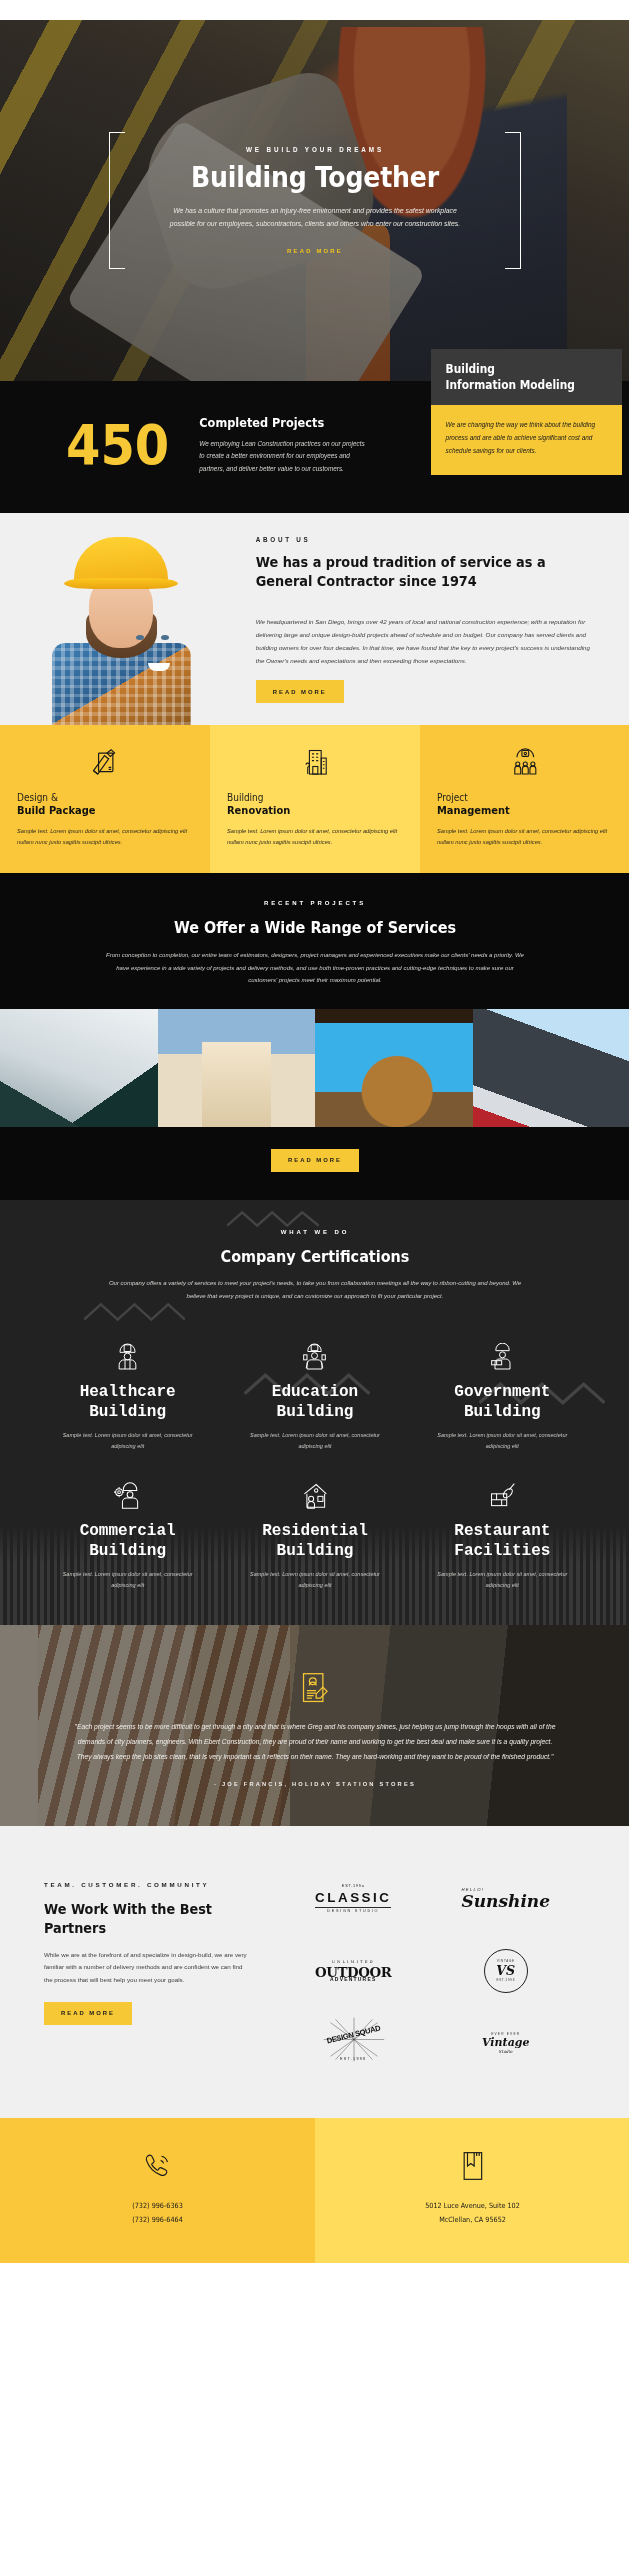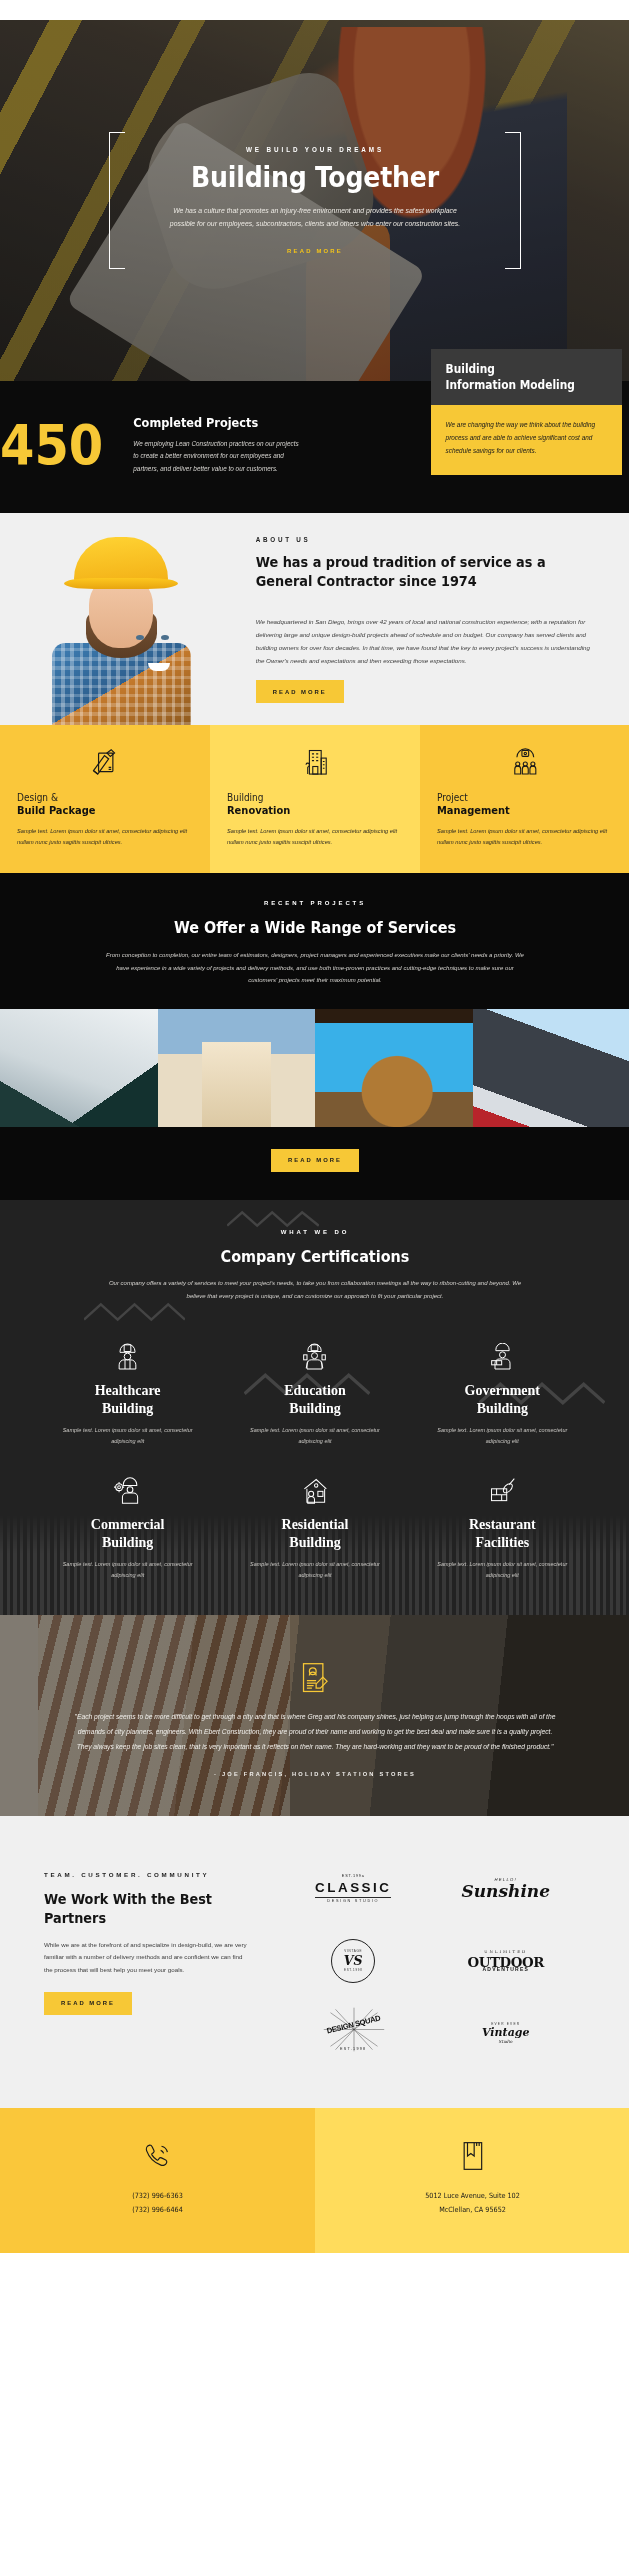--- a/index.html
+++ b/index.html
@@ -93,21 +93,21 @@
     text-transform: uppercase; text-decoration: none; cursor: pointer;
   }
 
   
   .stats {
     position: relative;
     background: #0b0b0b;
     padding: 34px 0 37px;
     display: flex; align-items: flex-start;
   }
-  .stats-inner { display: flex; align-items: center; gap: 30px; width: 412px; }
+  .stats-inner { display: flex; align-items: center; padding-left: 66px; gap: 30px; width: 412px; }
   .stat-num {
     font-size: 55px; font-weight: 700; color: #f7c836; line-height: .9;
     font-family: "DejaVu Sans Condensed","Liberation Sans Narrow","Liberation Sans",sans-serif;
   }
   .stat-title {
     font-size: 12.6px; font-weight: 700; color: #fff; margin-bottom: 7.6px;
     font-family: "DejaVu Sans Condensed","Liberation Sans Narrow","Liberation Sans",sans-serif;
   }
   .stat-desc { font-size: 6.4px; line-height: 2; color: #d8d6d2; font-style: italic; max-width: 168px; }
 
@@ -237,22 +237,22 @@
     background:
       repeating-linear-gradient(90deg, #6d6d6d 0 3.4px, rgba(0,0,0,0) 3.4px 6.7px);
     -webkit-mask-image: linear-gradient(180deg, rgba(0,0,0,0) 0, #000 40%);
     mask-image: linear-gradient(180deg, rgba(0,0,0,0) 0, #000 40%);
   }
   .zig { position:absolute; opacity:.22; }
   .cert-grid { position:relative; z-index:2; display:flex; flex-wrap:wrap; padding: 0 34px; }
   .cert { width:33.333%; text-align:center; padding: 15px 18.5px 11.8px; }
   .cert-ico { height: 34px; display:flex; align-items:center; justify-content:center; margin-bottom:8.4px; }
   .cert-t {
-    font-size: 14px; font-weight:700; color:#fff; line-height:1.25; margin-bottom:8.4px;
-    font-family: Liberation Serif, serif;
+    font-size: 16px; font-weight:700; color:#fff; line-height:1.25; margin-bottom:8.4px;
+    font-family: Liberation Mono, monospace;
   }
   .cert-d { font-size: 5.5px; line-height:1.95; font-style:italic; color:#c9c7c3; }
 
   
   .testi { position:relative; padding: 47px 0 39px; overflow:hidden; }
   .testi-bg {
     position:absolute; inset:0;
     background:
       linear-gradient(96deg, #cfc7bb 0 30%, #9f8a72 30% 46%, #6f6456 46% 60%, #4f4a42 60% 78%, #2b2722 78% 100%),
       linear-gradient(#777,#444);
@@ -567,37 +567,37 @@
   </div>
   <div class="logo-grid">
     <div class="logo-cell">
       <div style="text-align:center">
         <div style="font-size:3.8px;letter-spacing:0.8px;color:#1b1b1b">EST.199a</div>
         <div style="font-size:13.4px;letter-spacing:2.5px;font-weight:700;color:#121212;margin:1.7px 0">CLASSIC</div>
         <div style="font-size:3.8px;letter-spacing:1.7px;color:#2a2a2a;border-top:0.8px solid #2a2a2a;padding-top:1.7px">DESIGN STUDIO</div>
       </div>
     </div>
     <div class="logo-cell">
-      <div style="text-align:center">
+      <div style="">
         <div style="font-size:4.2px;letter-spacing:1.3px;font-style:italic;color:#1b1b1b">HELLO!</div>
         <div style="font-family:'DejaVu Serif',serif;font-style:italic;font-size:17px;font-weight:700;color:#111;margin-top:-1.7px">Sunshine</div>
+      </div>
+    </div>
+    <div class="logo-cell">
+      <div style="text-align:center">
+        <div style="font-size:3.9px;letter-spacing:2px;font-family:'DejaVu Serif',serif;color:#1b1b1b">UNLIMITED</div>
+        <div style="font-size:13.4px;font-weight:700;letter-spacing:-0.4px;color:#111;font-family:'DejaVu Serif',serif">OUTDOOR</div>
+        <div style="font-size:5px;font-weight:700;letter-spacing:1.2px;color:#111;margin-top:-4.2px">ADVENTURES</div>
       </div>
     </div>
     <div class="logo-cell">
       <div style="width:44px;height:44px;border:1px solid #222;border-radius:50%;display:flex;flex-direction:column;align-items:center;justify-content:center">
         <div style="font-size:3px;letter-spacing:0.7px;color:#333">VINTAGE</div>
         <div style="font-family:'DejaVu Serif',serif;font-style:italic;font-size:12.6px;font-weight:700;color:#111">VS</div>
         <div style="font-size:3px;letter-spacing:0.7px;color:#333">EST.1998</div>
-      </div>
-    </div>
-    <div class="logo-cell">
-      <div style="text-align:center">
-        <div style="font-size:3.9px;letter-spacing:2px;font-family:'DejaVu Serif',serif;color:#1b1b1b">UNLIMITED</div>
-        <div style="font-size:13.4px;font-weight:700;letter-spacing:-0.4px;color:#111;font-family:'DejaVu Serif',serif">OUTDOOR</div>
-        <div style="font-size:5px;font-weight:700;letter-spacing:1.2px;color:#111;margin-top:-4.2px">ADVENTURES</div>
       </div>
     </div>
     <div class="logo-cell">
       <div style="text-align:center;position:relative">
         <svg width="64" height="47" viewBox="0 0 76 56" style="position:absolute;left:-3.4px;top:-8.4px">
           <g stroke="#333" stroke-width=".5">
             <line x1="38" y1="28" x2="2" y2="28"></line>
               <line x1="38" y1="28" x2="74" y2="28"></line>
             <line x1="38" y1="28" x2="38" y2="2"></line>
               <line x1="38" y1="28" x2="38" y2="54"></line>

